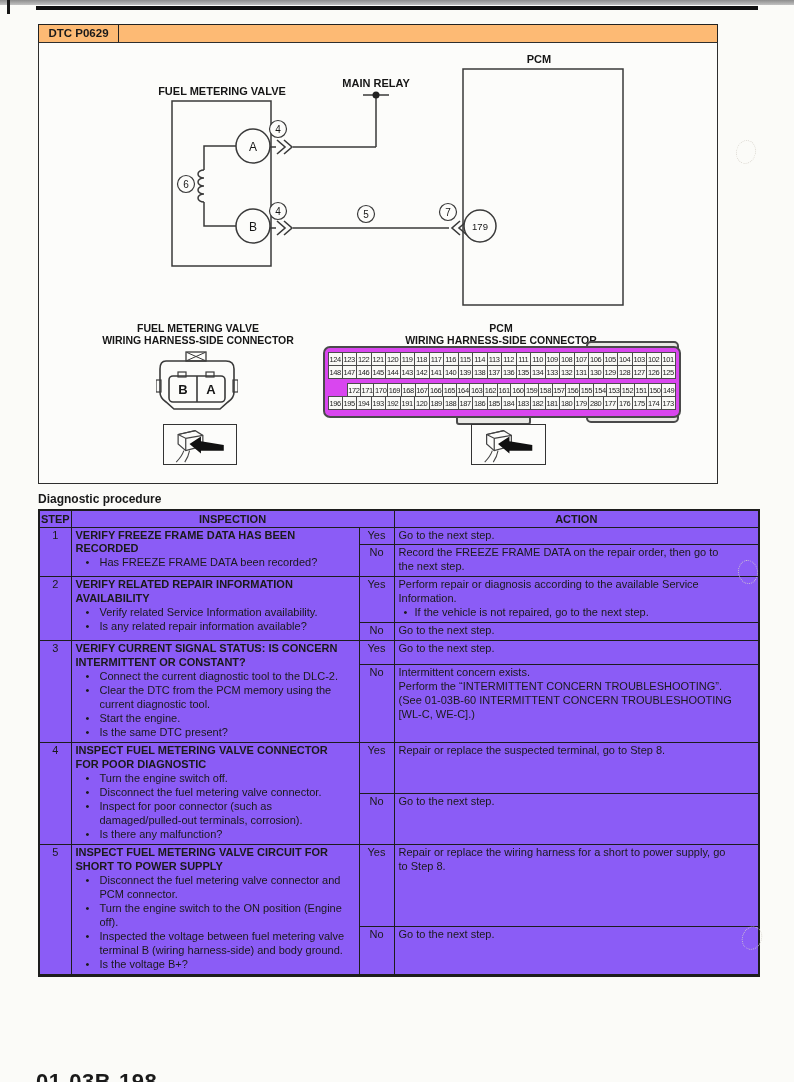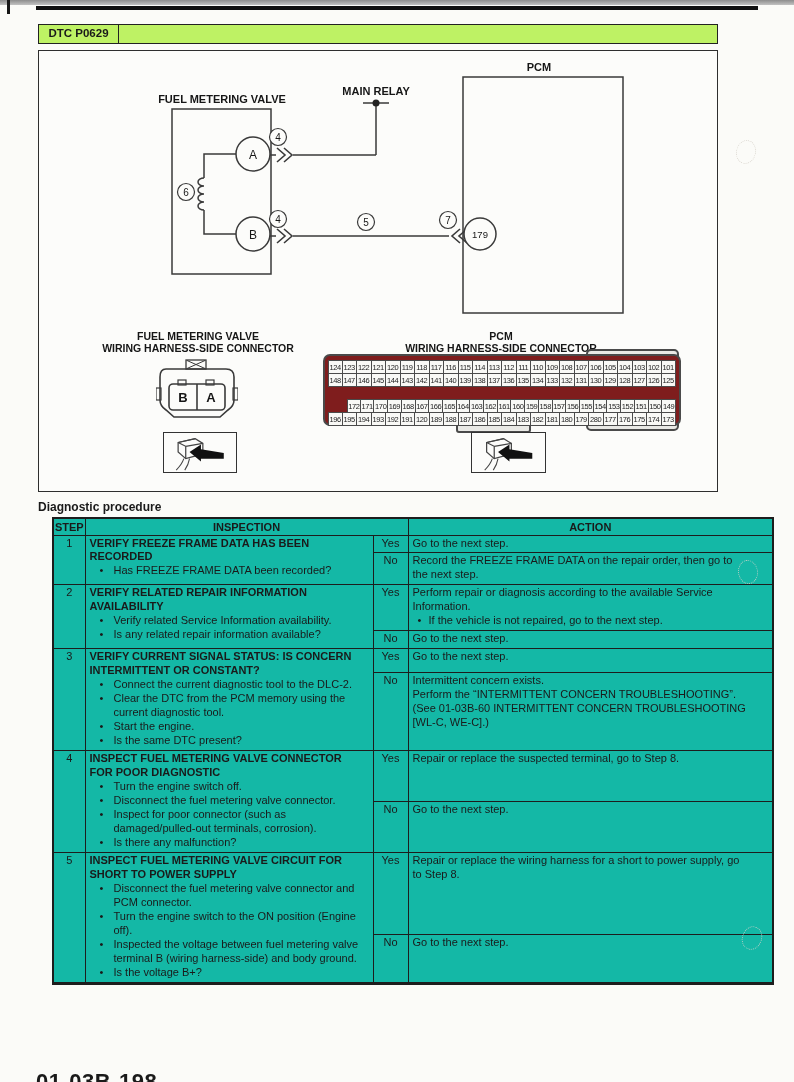--- a/index.html
+++ b/index.html
@@ -7,47 +7,47 @@
   .page { position:relative; width:794px; height:1082px; background:#fbfbf8; overflow:hidden;
           font-family:"Liberation Sans", sans-serif; color:#1a1a1a; margin:0 auto; }
   .scan-top { position:absolute; top:0; left:0; width:100%; height:5px;
               background:linear-gradient(#8d8d8d,#c2c2c2); }
   .scan-tick { position:absolute; left:7px; top:0; width:3px; height:14px; background:#151515; }
   .smudge { position:absolute; width:20px; height:24px; border-radius:50%;
             border:1px dotted #d7d3cb; opacity:.8; }
   .title-wrap { margin:42px 76px 0 38px; text-align:center; }
   .page-title { font-size:17.5px; font-weight:bold; letter-spacing:.2px; }
   .rule { margin:6px 36px 0 36px; height:3.5px; background:#101010; }
-  .dtc-box { display:flex; margin:14px 76px 8px 38px; border:1.5px solid #222; height:20px; background:#bef264; }
+  .dtc-box { display:flex; margin:14px 76px 0 38px; border:1.5px solid #222; height:20px; background:#fdba74; }
   .dtc-code { width:80px; border-right:1.5px solid #222; text-align:center;
               font-weight:bold; font-size:11.5px; line-height:17px; }
   .dtc-desc { flex:1; padding-left:8px; font-weight:bold; font-size:11.5px; line-height:17px; }
   .figure-box { position:relative; margin:-1.5px 76px 0 38px; height:442px;
                 border:1.5px solid #2e2e2e; background:#fcfcfa; }
   svg text { font-family:"Liberation Sans", sans-serif; }
   .wiring { position:absolute; left:0; top:0; }
   .fmv-conn { position:absolute; left:117px; top:307px; }
   .pcm-conn-tab { position:absolute; left:547px; top:298px; width:93px; height:82px;
                   border:2px solid #4a4a4a; border-radius:5px; background:#e9e9e5; }
   .pcm-conn-tab2 { position:absolute; left:417px; top:368px; width:75px; height:14px;
                    border:2px solid #4a4a4a; border-radius:3px; background:#e9e9e5; }
   .pcm-conn { position:absolute; left:284px; top:303px; width:358px; height:72px;
-              border:2px solid #4a4a4a; border-radius:7px; background:#7f1d1d; }
+              border:2px solid #4a4a4a; border-radius:7px; background:#d946ef; }
   .pin-grid { margin:4px 3px 0 3px; }
   .pin-row { display:grid; grid-template-columns:repeat(24,1fr); }
   .pin-row + .pin-row { margin-top:-1px; }
-  .pin-row.gap { margin-top:12px;padding-left:19px; }
+  .pin-row.gap { margin-top:4px;padding-left:19px; }
   .pin-cell { height:14px; border:1px solid #4b4b4b; margin-left:-1px; background:#f9f9f6;
               font-size:7.5px; letter-spacing:-0.4px; display:flex; align-items:center;
               justify-content:center; color:#222; }
   .pin-cell:first-child { margin-left:0; }
   .view-icon { position:absolute; border:1.5px solid #333; background:#fcfcfa; }
   .proc-heading { margin:8px 0 3px 38px; font-size:12px; font-weight:bold; }
-  table.proc { margin-left:52px; width:720px; border-collapse:collapse; table-layout:fixed;
-               border:2px solid #1d1d1d; border-bottom-width:3px; background:#14b8a6; }
+  table.proc { margin-left:38px; width:720px; border-collapse:collapse; table-layout:fixed;
+               border:2px solid #1d1d1d; border-bottom-width:3px; background:#8b5cf6; }
   table.proc th { border:1.5px solid #1d1d1d; font-size:11px; font-weight:bold;
                   height:17px; text-align:center; padding:0; }
   table.proc td { border:1.5px solid #1d1d1d; vertical-align:top; font-size:11px;
                   line-height:1.27; padding:1px 4px 2px 4px; }
   td.c-step { text-align:center; }
   td.c-yn { text-align:center; padding-left:1px; padding-right:1px; }
   .insp-title { font-weight:bold; max-width:272px; }
   .insp-bullet { position:relative; padding-left:24px; max-width:280px; }
   .insp-bullet::before { content:"•"; position:absolute; left:10px; }
   .act-line { max-width:336px; }

